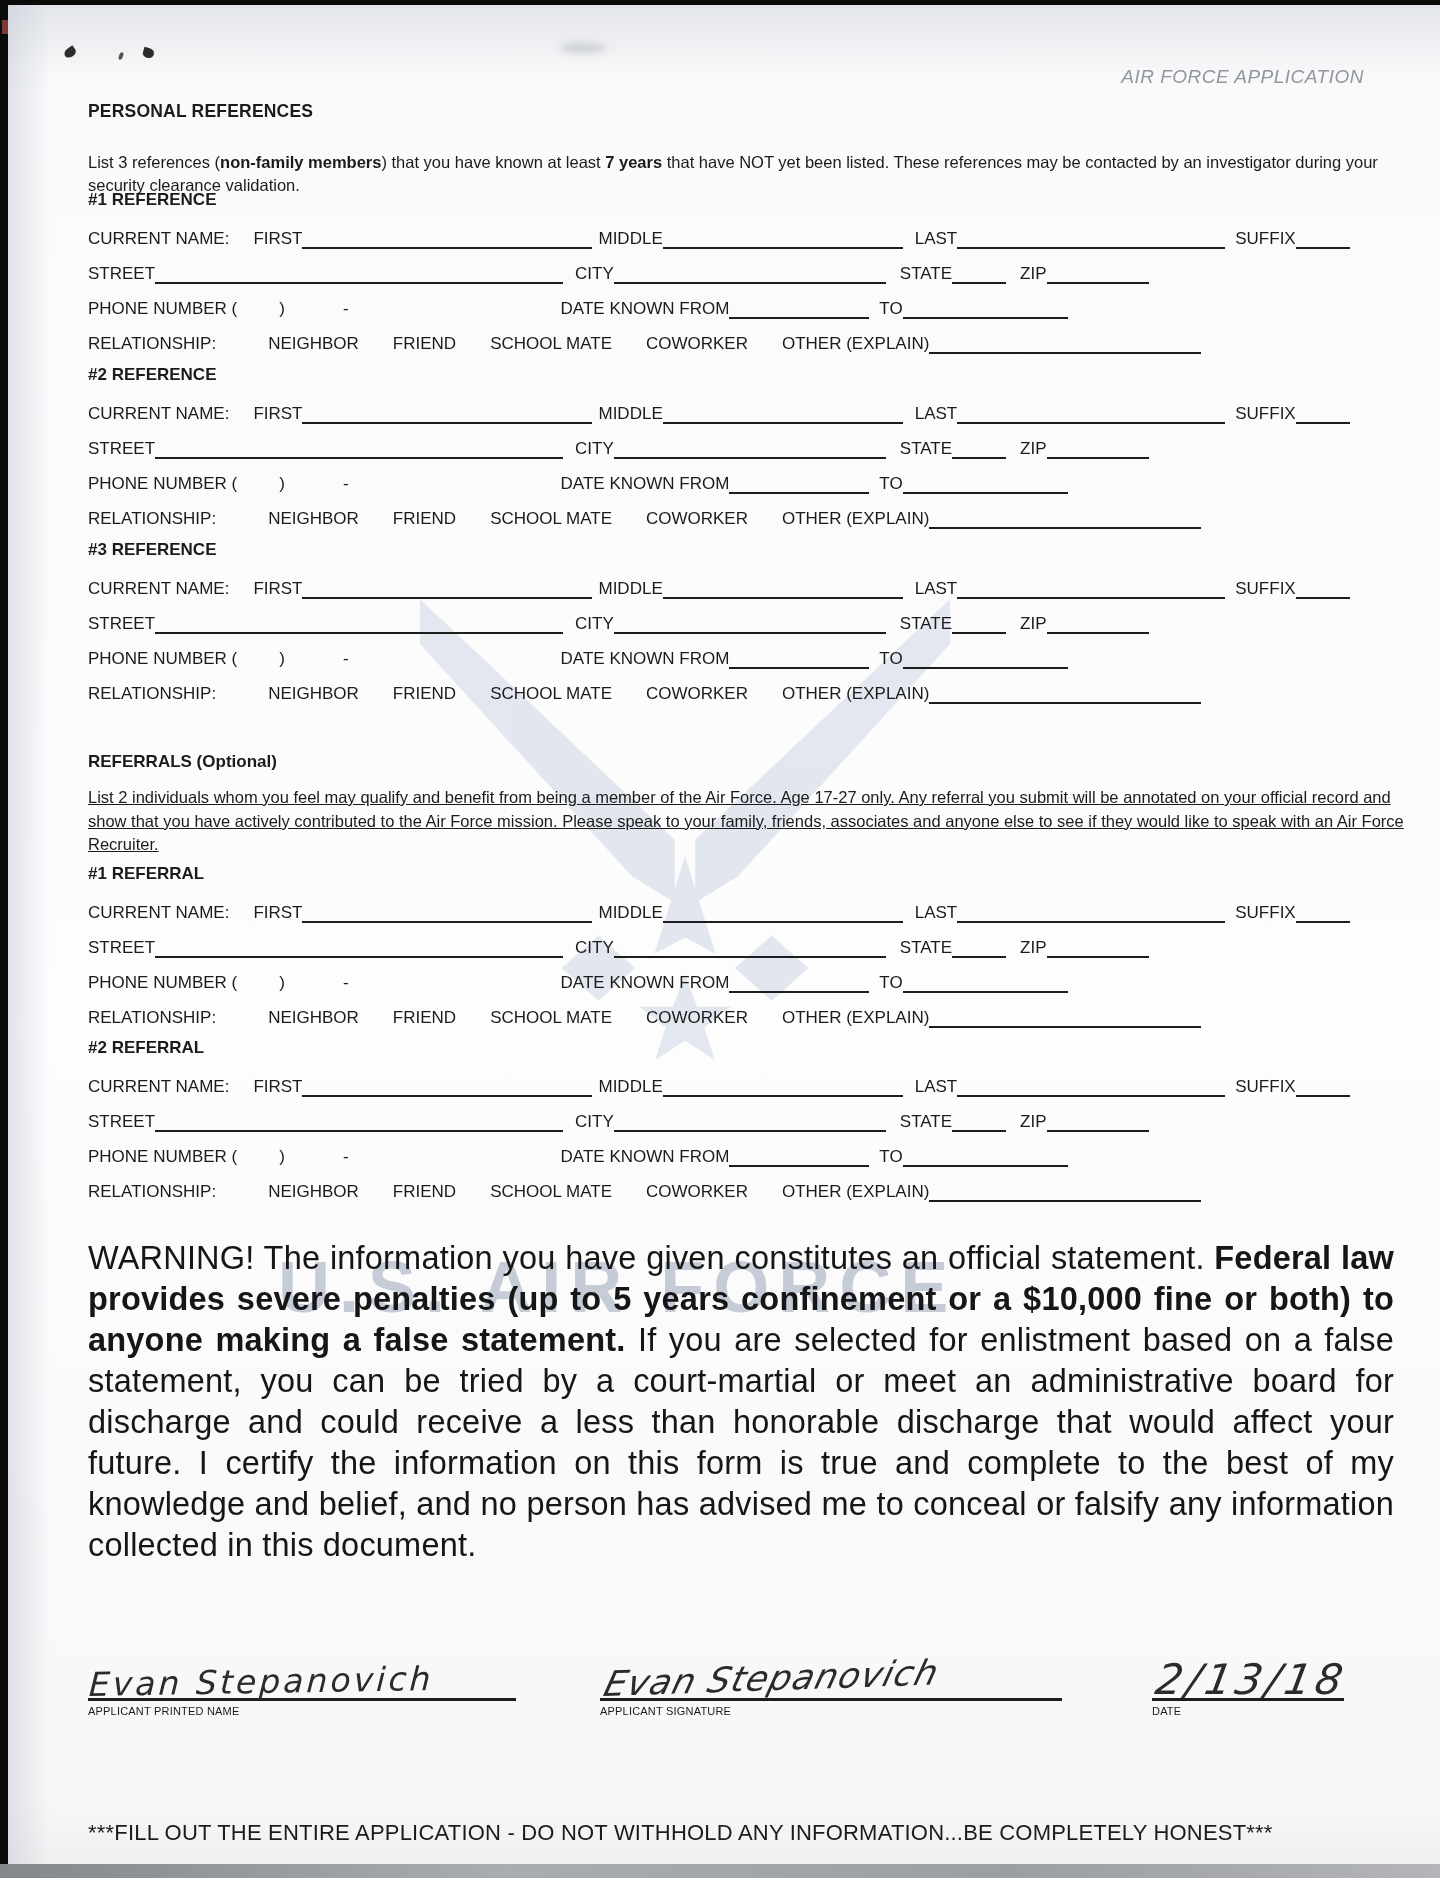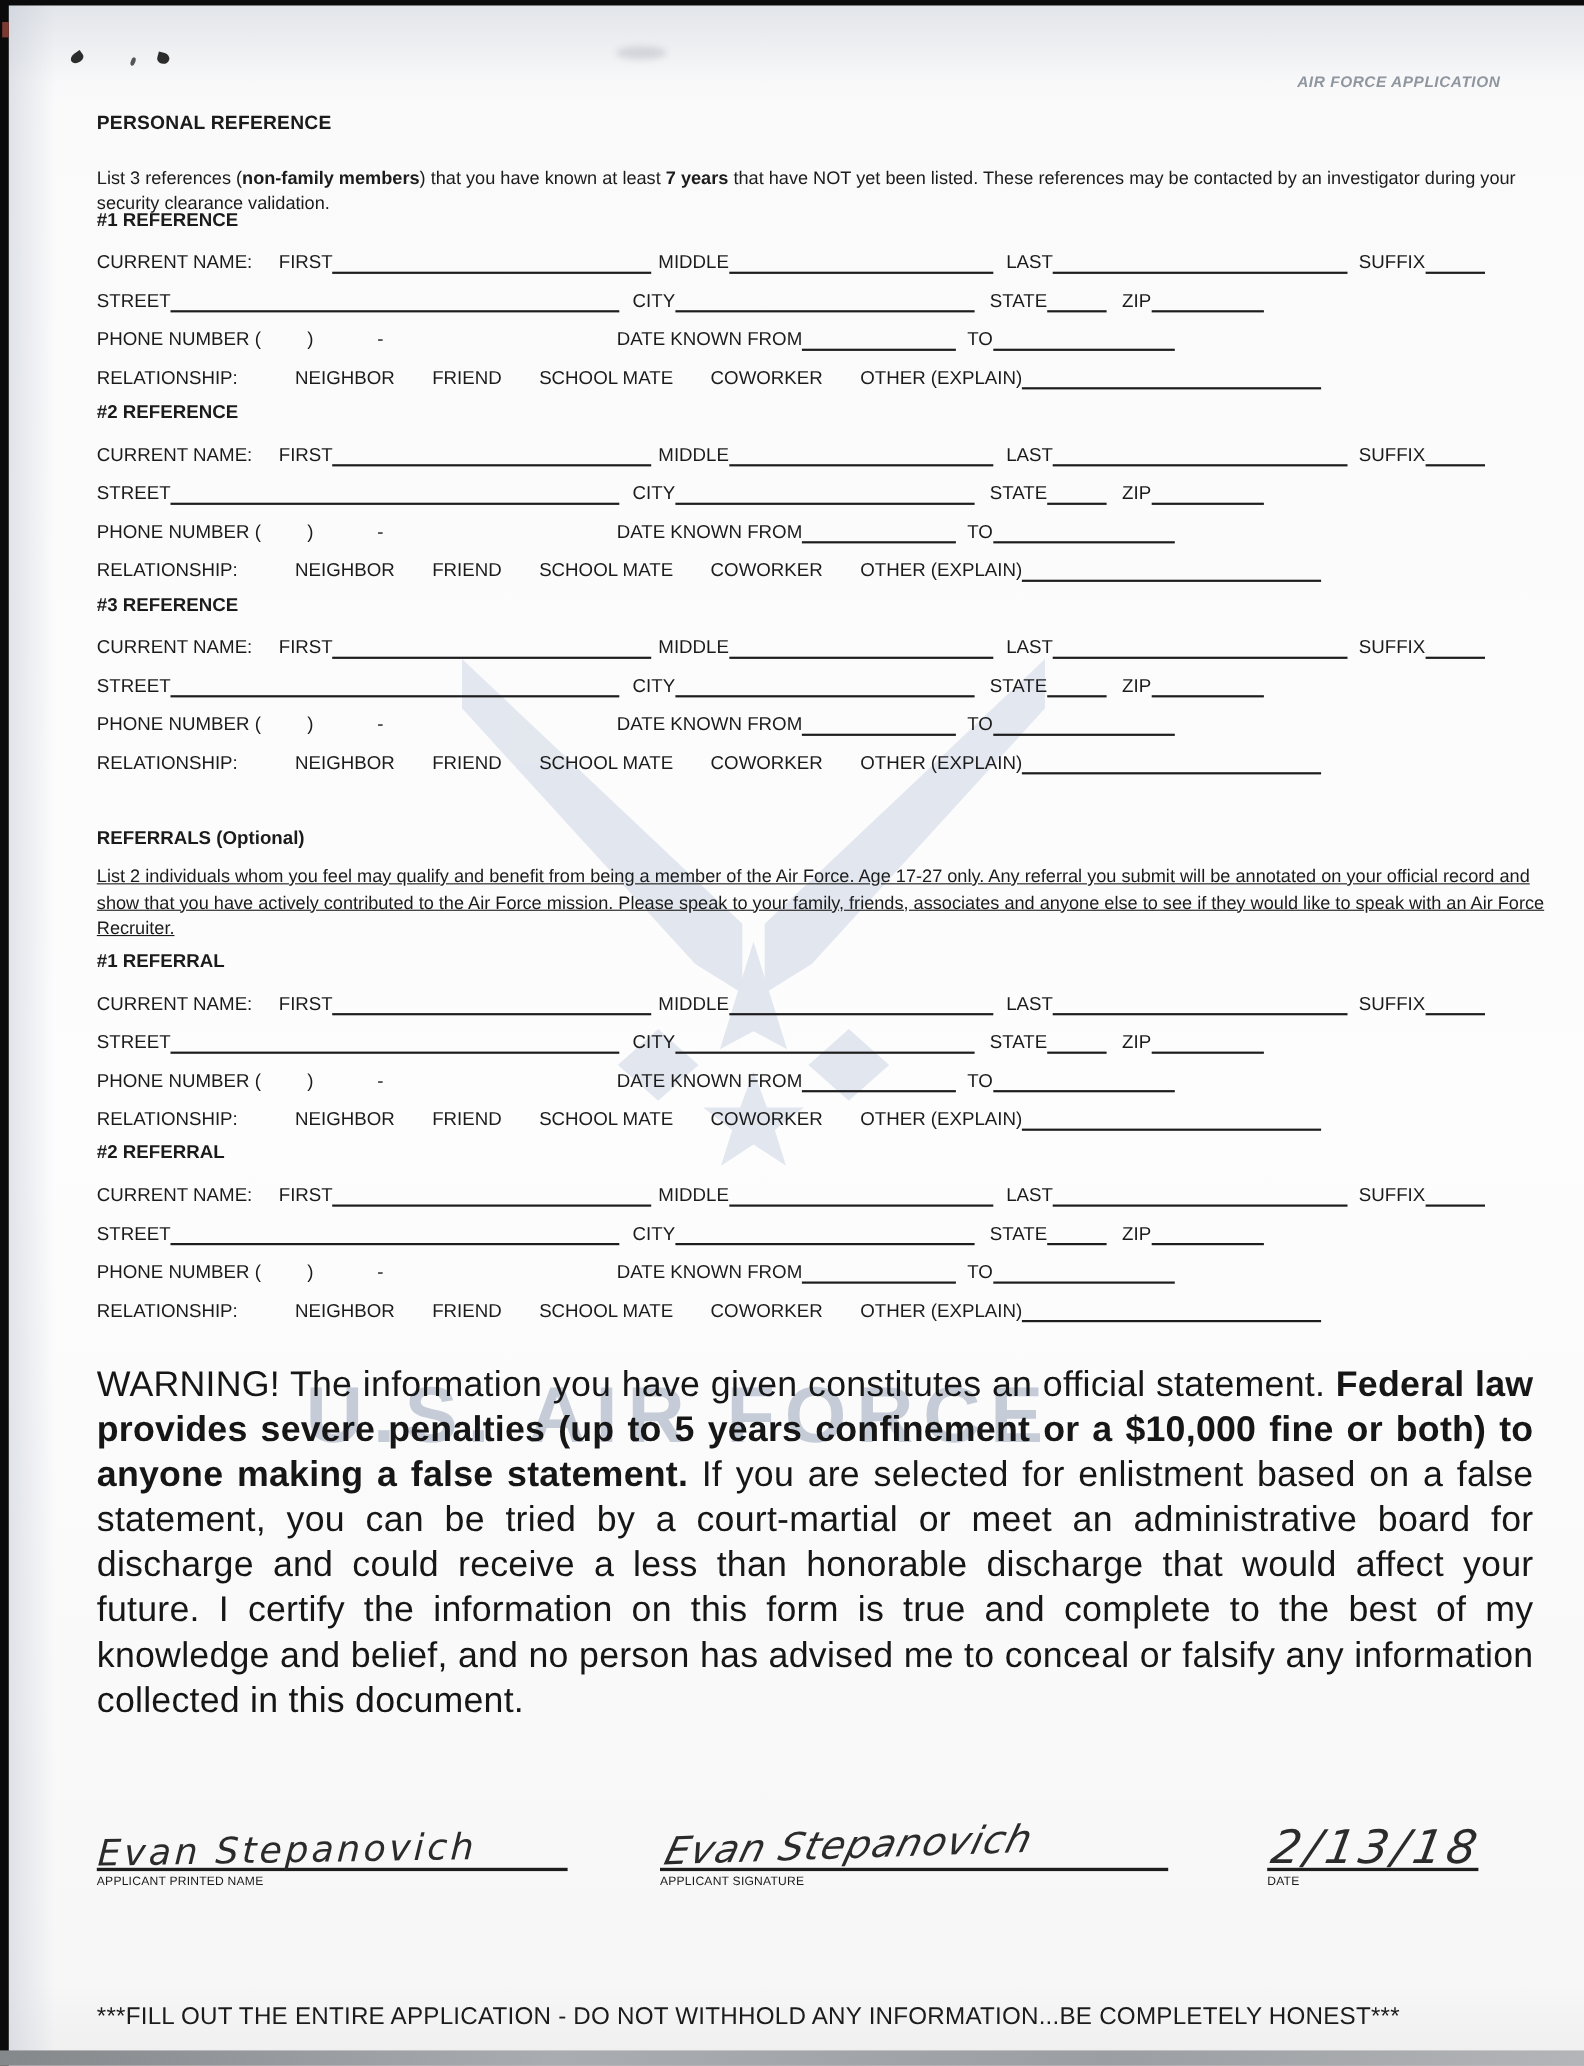--- a/index.html
+++ b/index.html
@@ -30,21 +30,21 @@
   .wings { position:absolute; left:420px; top:596px; z-index:0; }
   .wm-text {
     position:absolute; left:278px; top:1246px; z-index:0;
     font-size:72px; font-weight:bold; letter-spacing:9px; color:#c6ccd7;
     font-family:"Liberation Sans", sans-serif; white-space:nowrap;
   }
 
   
   .hdr-right {
     position:absolute; right:76px; top:66px; z-index:2;
-    font-size:14px; font-weight:bold; font-style:italic; color:#8f96a0; letter-spacing:0.5px;
+    font-size:19px; font-weight:normal; font-style:italic; color:#8f96a0; letter-spacing:0.5px;
   }
   .doc-title { position:absolute; left:88px; top:101px; z-index:2; font-size:17.5px; font-weight:bold; letter-spacing:0.2px; }
   .intro { position:absolute; left:88px; top:151px; width:1312px; z-index:2; font-size:16.5px; line-height:23px; }
 
   
   .fblock { position:absolute; left:88px; width:1312px; z-index:2; }
   .fhead  { font-size:17px; font-weight:bold; height:24px; }
   .frow   { display:flex; align-items:flex-end; height:35px; font-size:17px; white-space:nowrap; }
   .ln     { border-bottom:2px solid #1d1d1d; height:2px; align-self:flex-end; flex:none; }
   .lbl    { flex:none; }
@@ -104,21 +104,21 @@
       <polygon points="260,252 230,348 260,332 290,348"></polygon>
       <polygon points="175,330 211,362 175,394 139,362"></polygon>
       <polygon points="345,330 381,362 345,394 309,362"></polygon>
       <polygon points="260,368 272,400 305,400 279,420 289,452 260,433 231,452 241,420 215,400 248,400"></polygon>
     </g>
   </svg>
 
   <div class="wm-text">U.S. AIR FORCE</div>
 
   <div class="hdr-right">AIR FORCE APPLICATION</div>
-  <div class="doc-title">PERSONAL REFERENCE</div>
+  <div class="doc-title">PERSONAL REFERENCES</div>
   <div class="intro"><span>List 3 references (</span><b>non-family members</b><span>) that you have known at least </span><b>7 years</b><span> that have NOT yet been listed.  These references may be contacted by an investigator during your security clearance validation.</span></div>
 
   <div class="fblock ref1">
     <div class="fhead">#1 REFERENCE</div>
     <div class="frow">
       <span class="lbl">CURRENT NAME:</span>
       <span class="lbl ml24">FIRST</span>
         <span class="ln w-first"></span>
       <span class="lbl ml6">MIDDLE</span>
         <span class="ln w-mid"></span>

